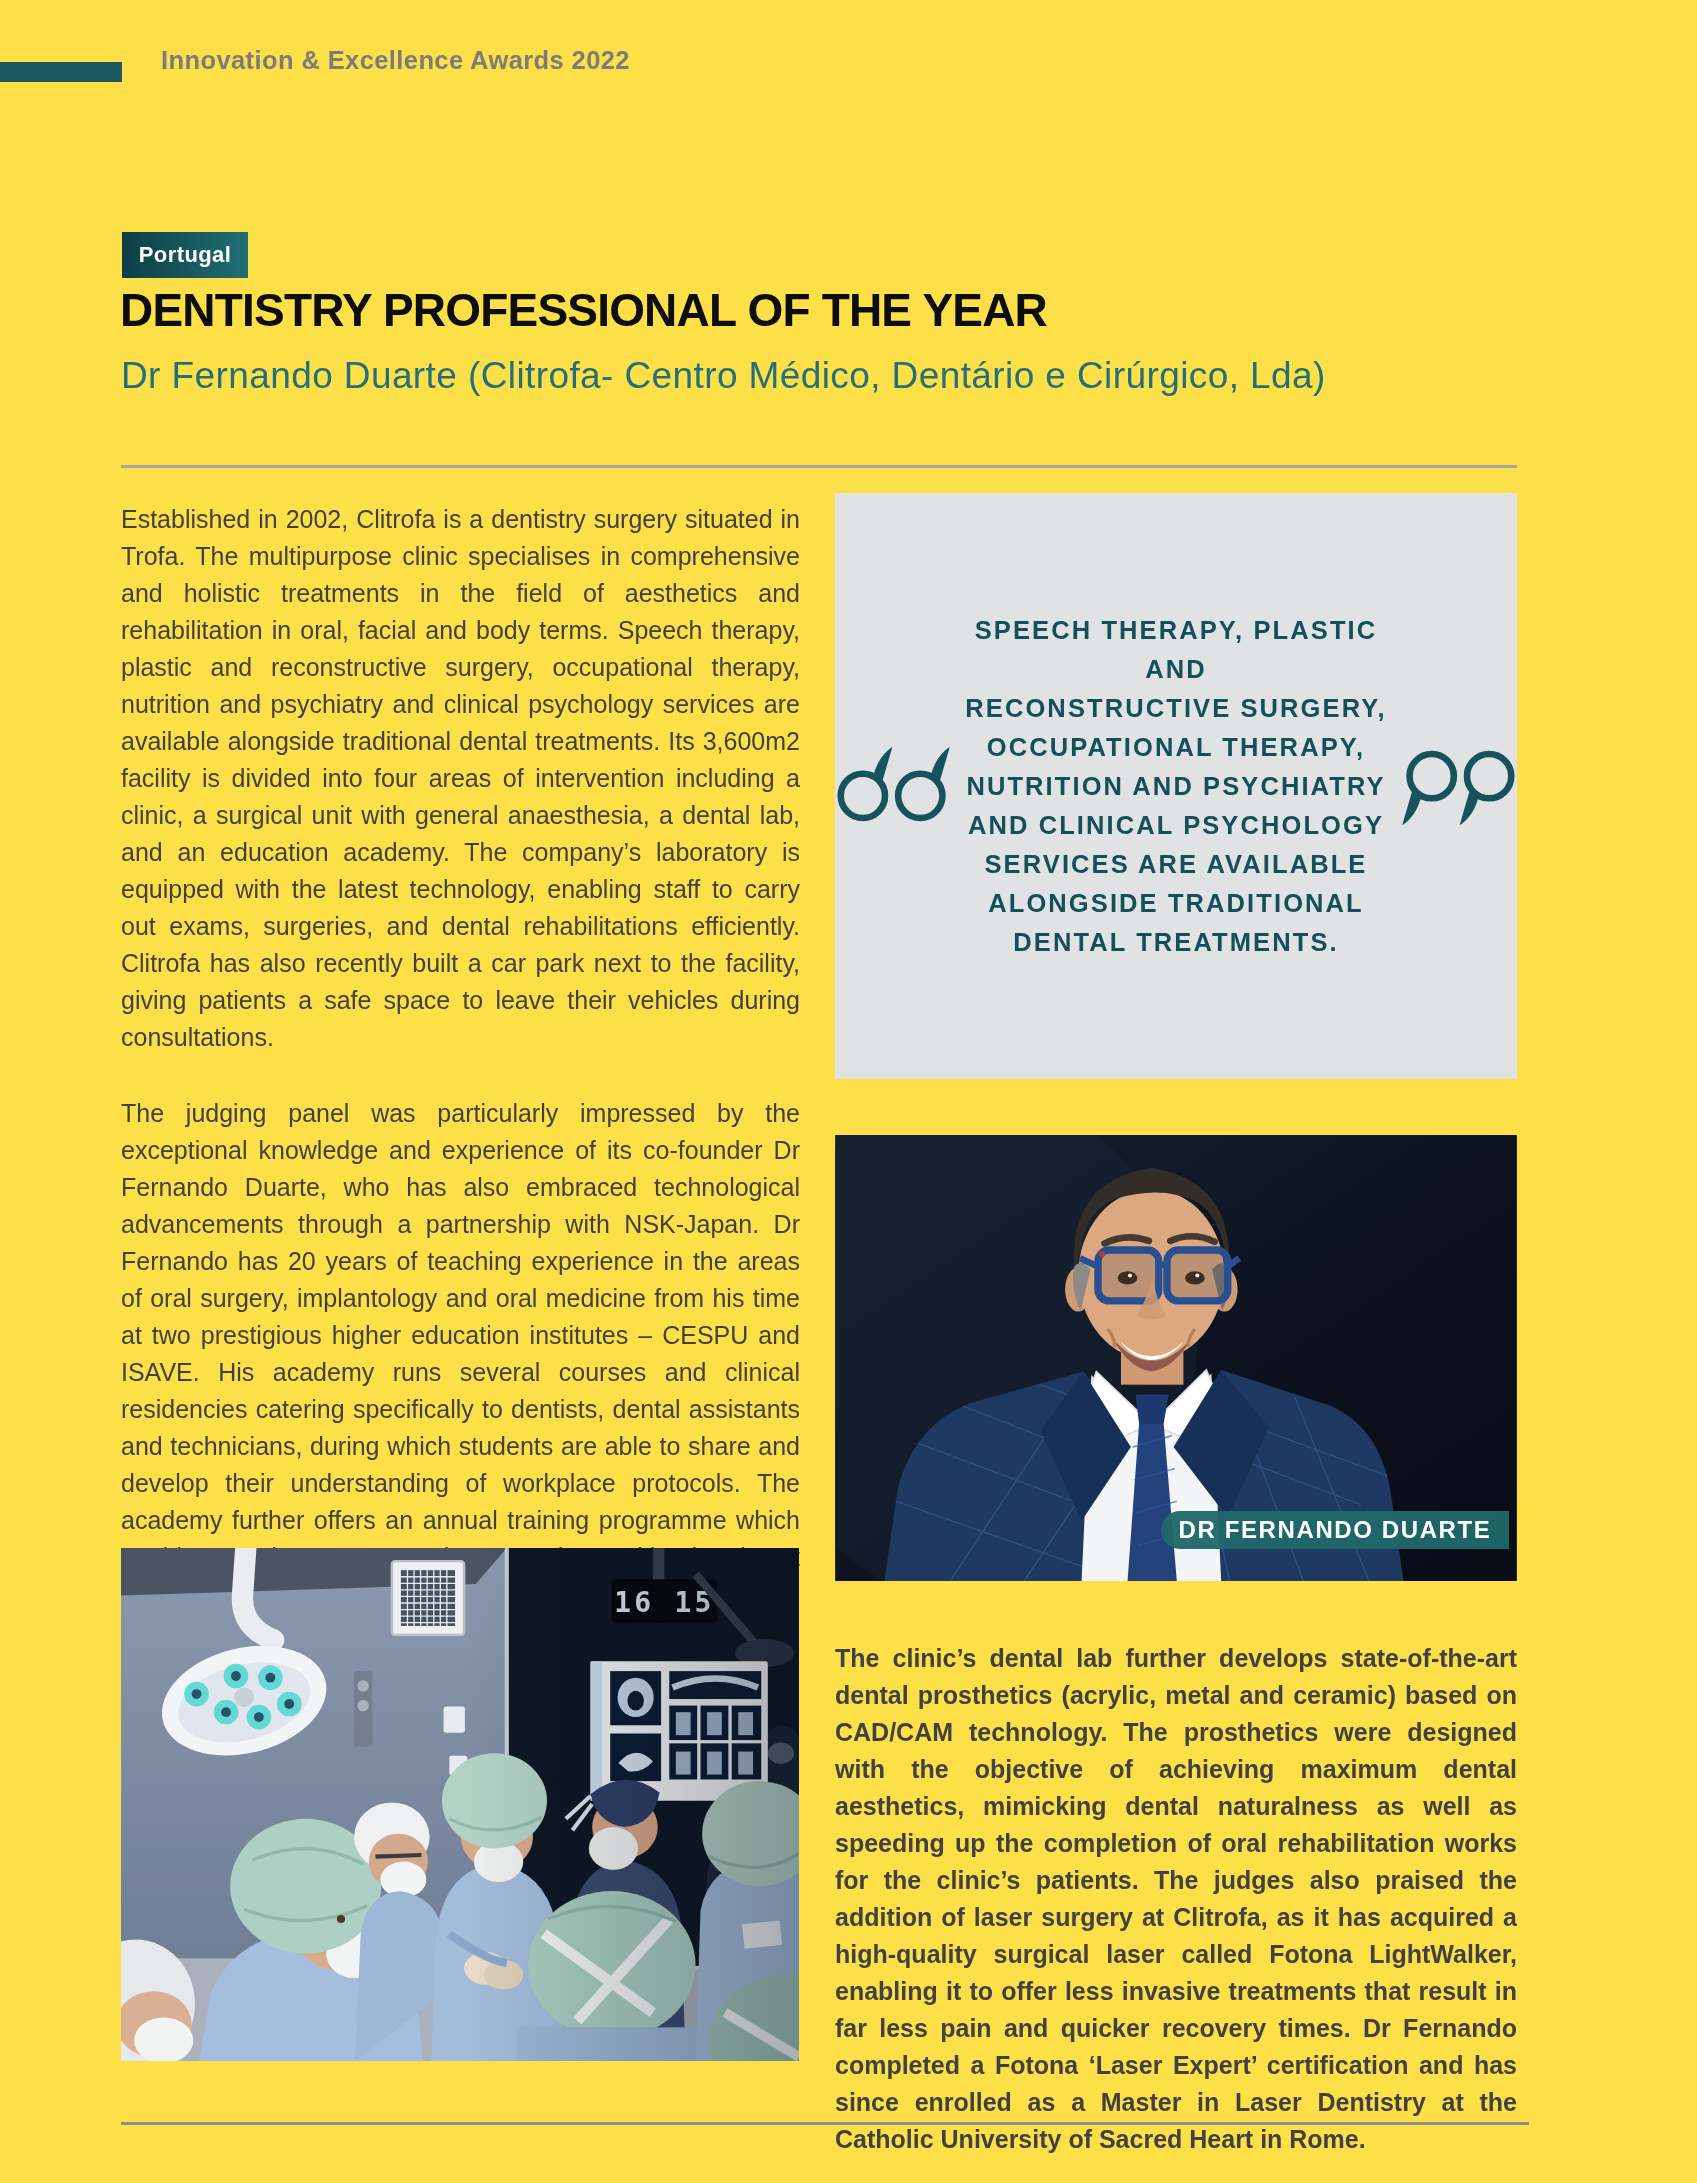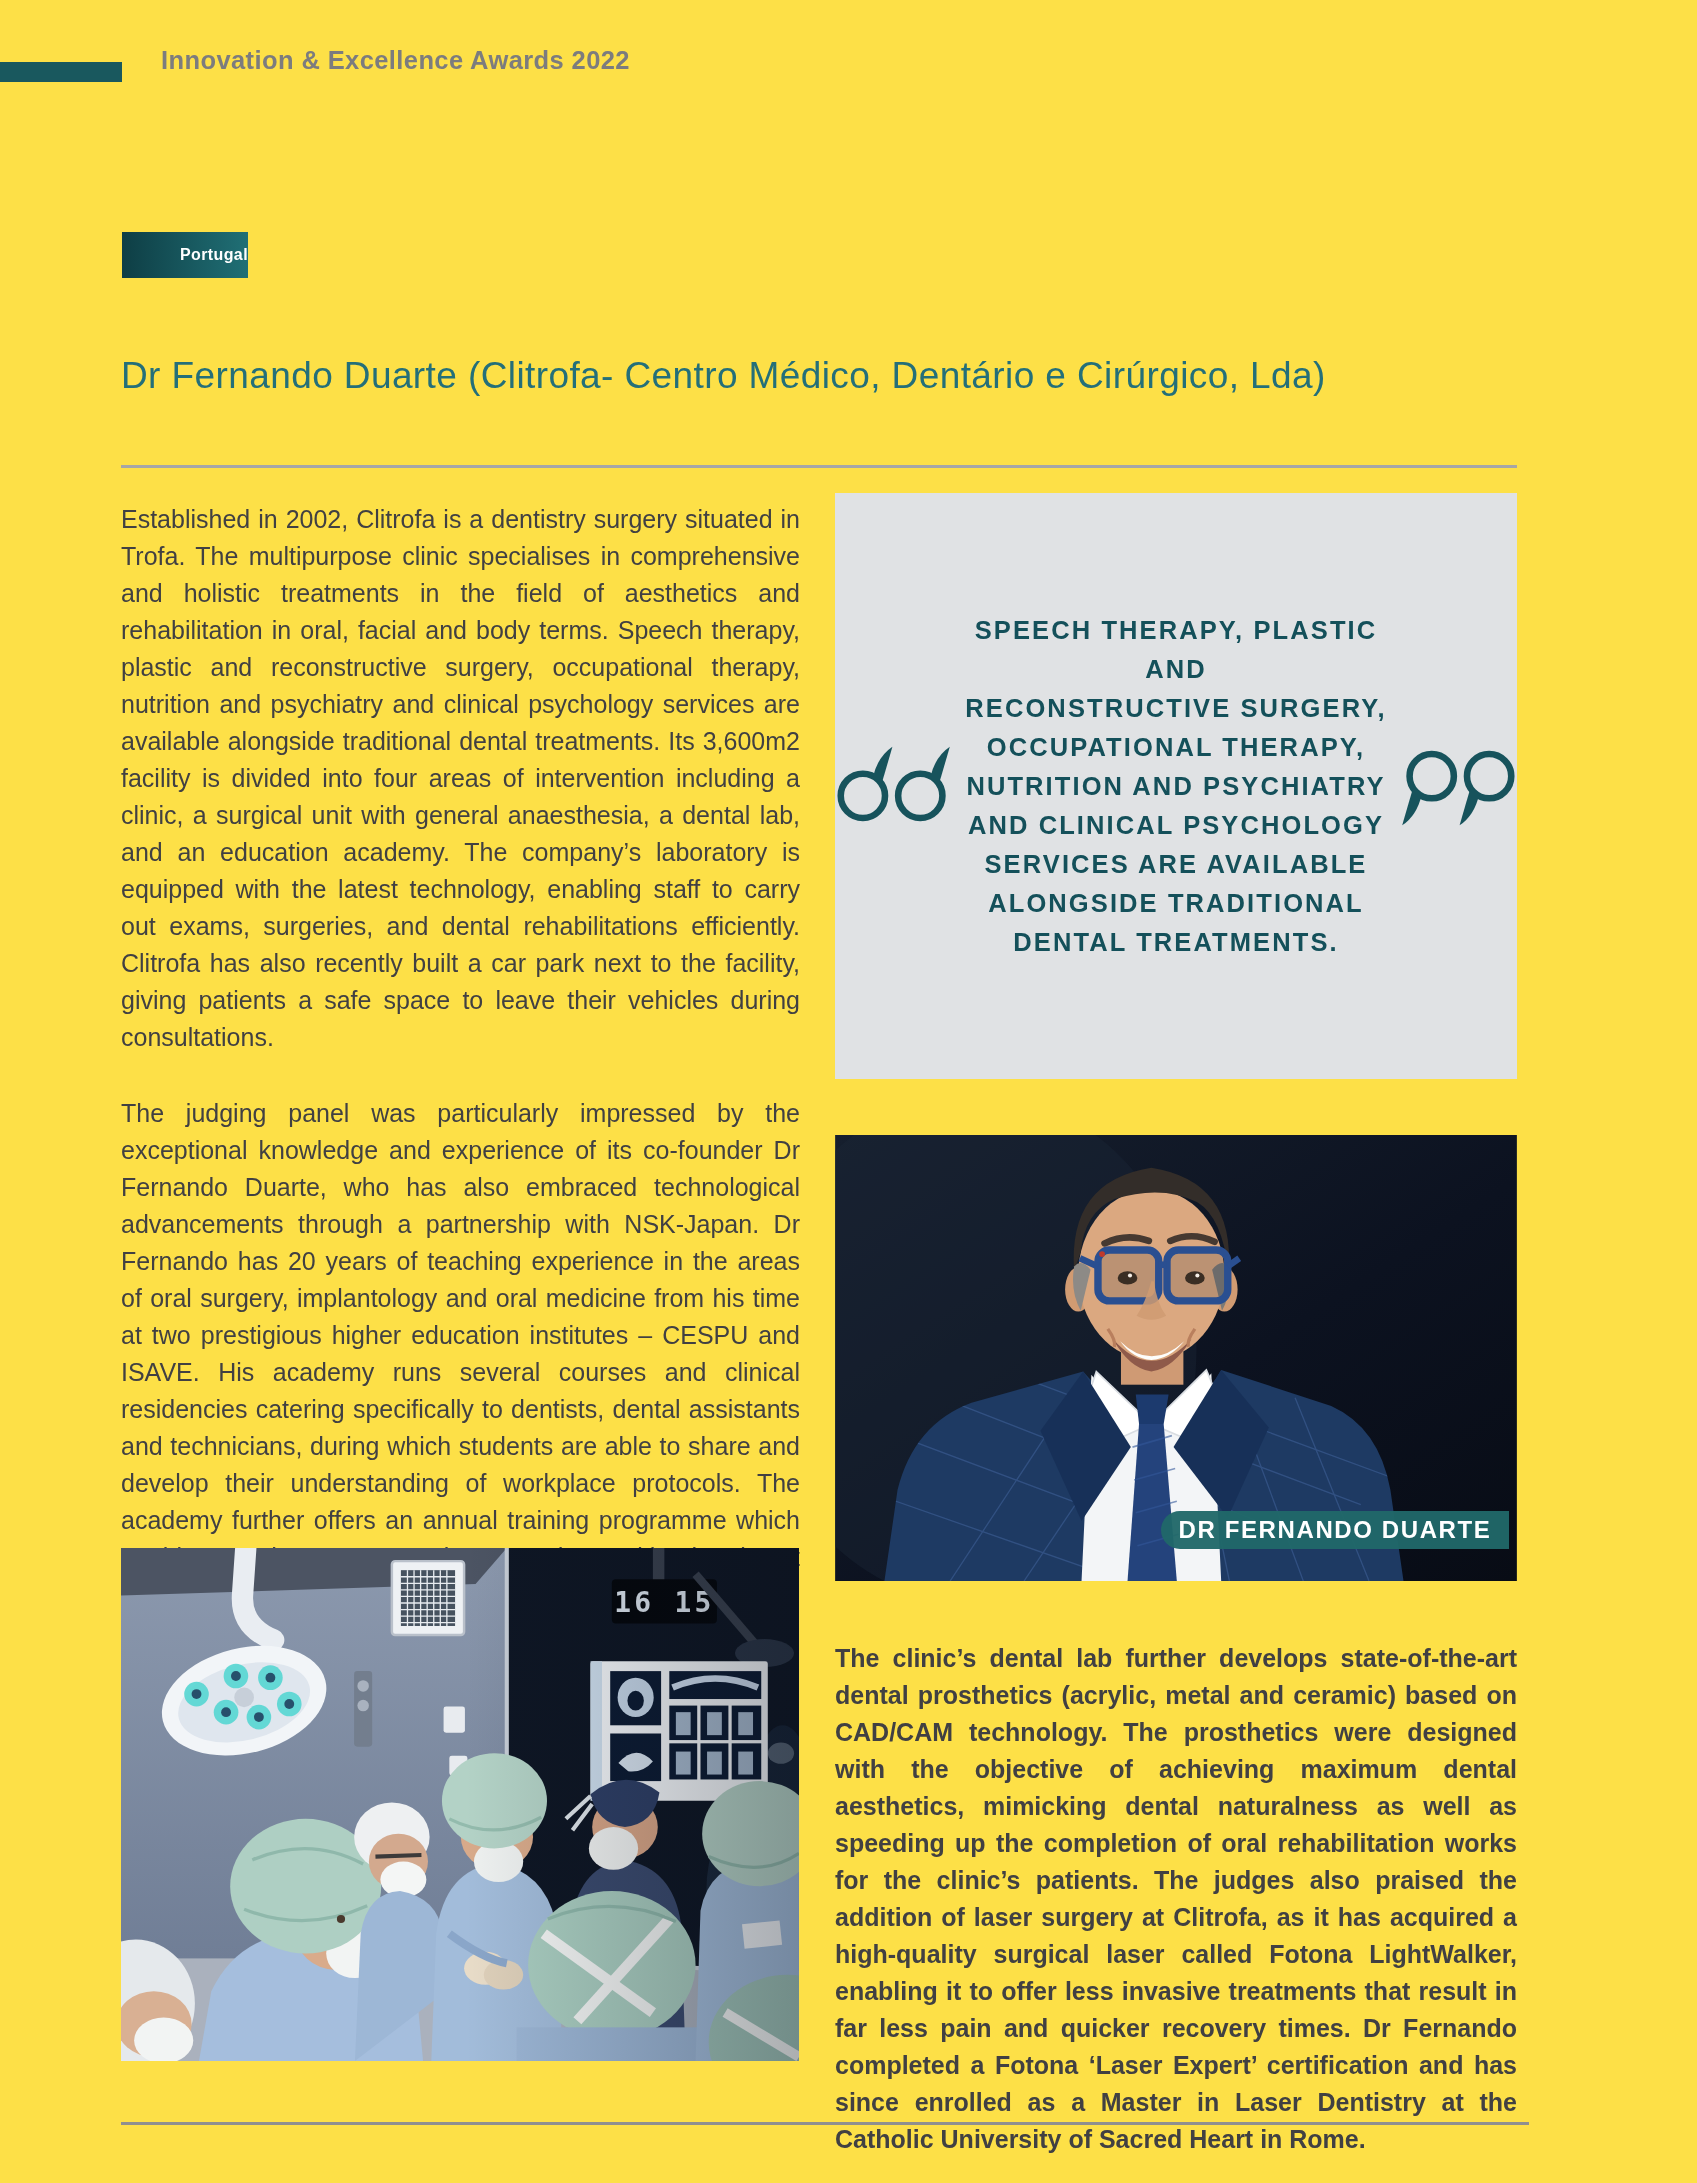--- a/index.html
+++ b/index.html
@@ -7,22 +7,22 @@
     position:relative;width:1698px;height:2183px;background:#fde047;overflow:hidden;
     font-family:"Liberation Sans",sans-serif;color:#414042;
   }
   
   .ribbon-bar{position:absolute;left:0;top:62px;width:122px;height:20px;background:#19585e;}
   .ribbon-title{position:absolute;left:161px;top:46px;font-size:25.5px;font-weight:700;color:#7c7c7e;letter-spacing:0.4px;}
   
   .badge{
     position:absolute;left:122px;top:232px;width:126px;height:46px;
     background:linear-gradient(90deg,#0e3e45,#206f75);
-    color:#ffffff;font-size:16px;font-weight:700;letter-spacing:0.4px;
-    display:flex;align-items:center;justify-content:flex-end;
+    color:#ffffff;font-size:22px;font-weight:700;letter-spacing:0.4px;
+    display:flex;align-items:center;justify-content:center;
   }
   .award-title{
     position:absolute;left:120px;top:283px;width:1281px;
     font-size:46px;font-weight:700;letter-spacing:-0.8px;color:#0d0d0d;white-space:nowrap;
   }
   .award-recipient{
     position:absolute;left:121px;top:355px;width:1364px;
     font-size:37px;font-weight:400;color:#246f79;letter-spacing:0.4px;white-space:nowrap;
   }
   .contact-line{position:absolute;left:121px;top:416px;font-size:25px;color:#57585a;}
@@ -62,20 +62,21 @@
 
 <div class="page">
 
   <div class="ribbon-bar"></div>
   <div class="ribbon-title">Innovation &amp; Excellence Awards 2022</div>
 
   <div class="badge">
     <span>Portugal</span>
   </div>
 
+  <div class="award-title">DENTISTRY PROFESSIONAL OF THE YEAR</div>
   <div class="award-recipient">Dr Fernando Duarte (Clitrofa- Centro Médico, Dentário e Cirúrgico, Lda)</div>
 
 
   <div class="rule rule-top"></div>
 
   <div class="col-left">
     <p>Established in 2002, Clitrofa is a dentistry surgery situated in Trofa. The multipurpose clinic specialises in comprehensive and holistic treatments in the field of aesthetics and rehabilitation in oral, facial and body terms. Speech therapy, plastic and reconstructive surgery, occupational therapy, nutrition and psychiatry and clinical psychology services are available alongside traditional dental treatments. Its 3,600m2 facility is divided into four areas of intervention including a clinic, a surgical unit with general anaesthesia, a dental lab, and an education academy. The company’s laboratory is equipped with the latest technology, enabling staff to carry out exams, surgeries, and dental rehabilitations efficiently. Clitrofa has also recently built a car park next to the facility, giving patients a safe space to leave their vehicles during consultations.</p>
     <p>The judging panel was particularly impressed by the exceptional knowledge and experience of its co-founder Dr Fernando Duarte, who has also embraced technological advancements through a partnership with NSK-Japan. Dr Fernando has 20 years of teaching experience in the areas of oral surgery, implantology and oral medicine from his time at two prestigious higher education institutes – CESPU and ISAVE. His academy runs several courses and clinical residencies catering specifically to dentists, dental assistants and technicians, during which students are able to share and develop their understanding of workplace protocols. The academy further offers an annual training programme which enables students to remain up-to-date with the latest techniques, protocols and practices.</p>
   </div>
 

